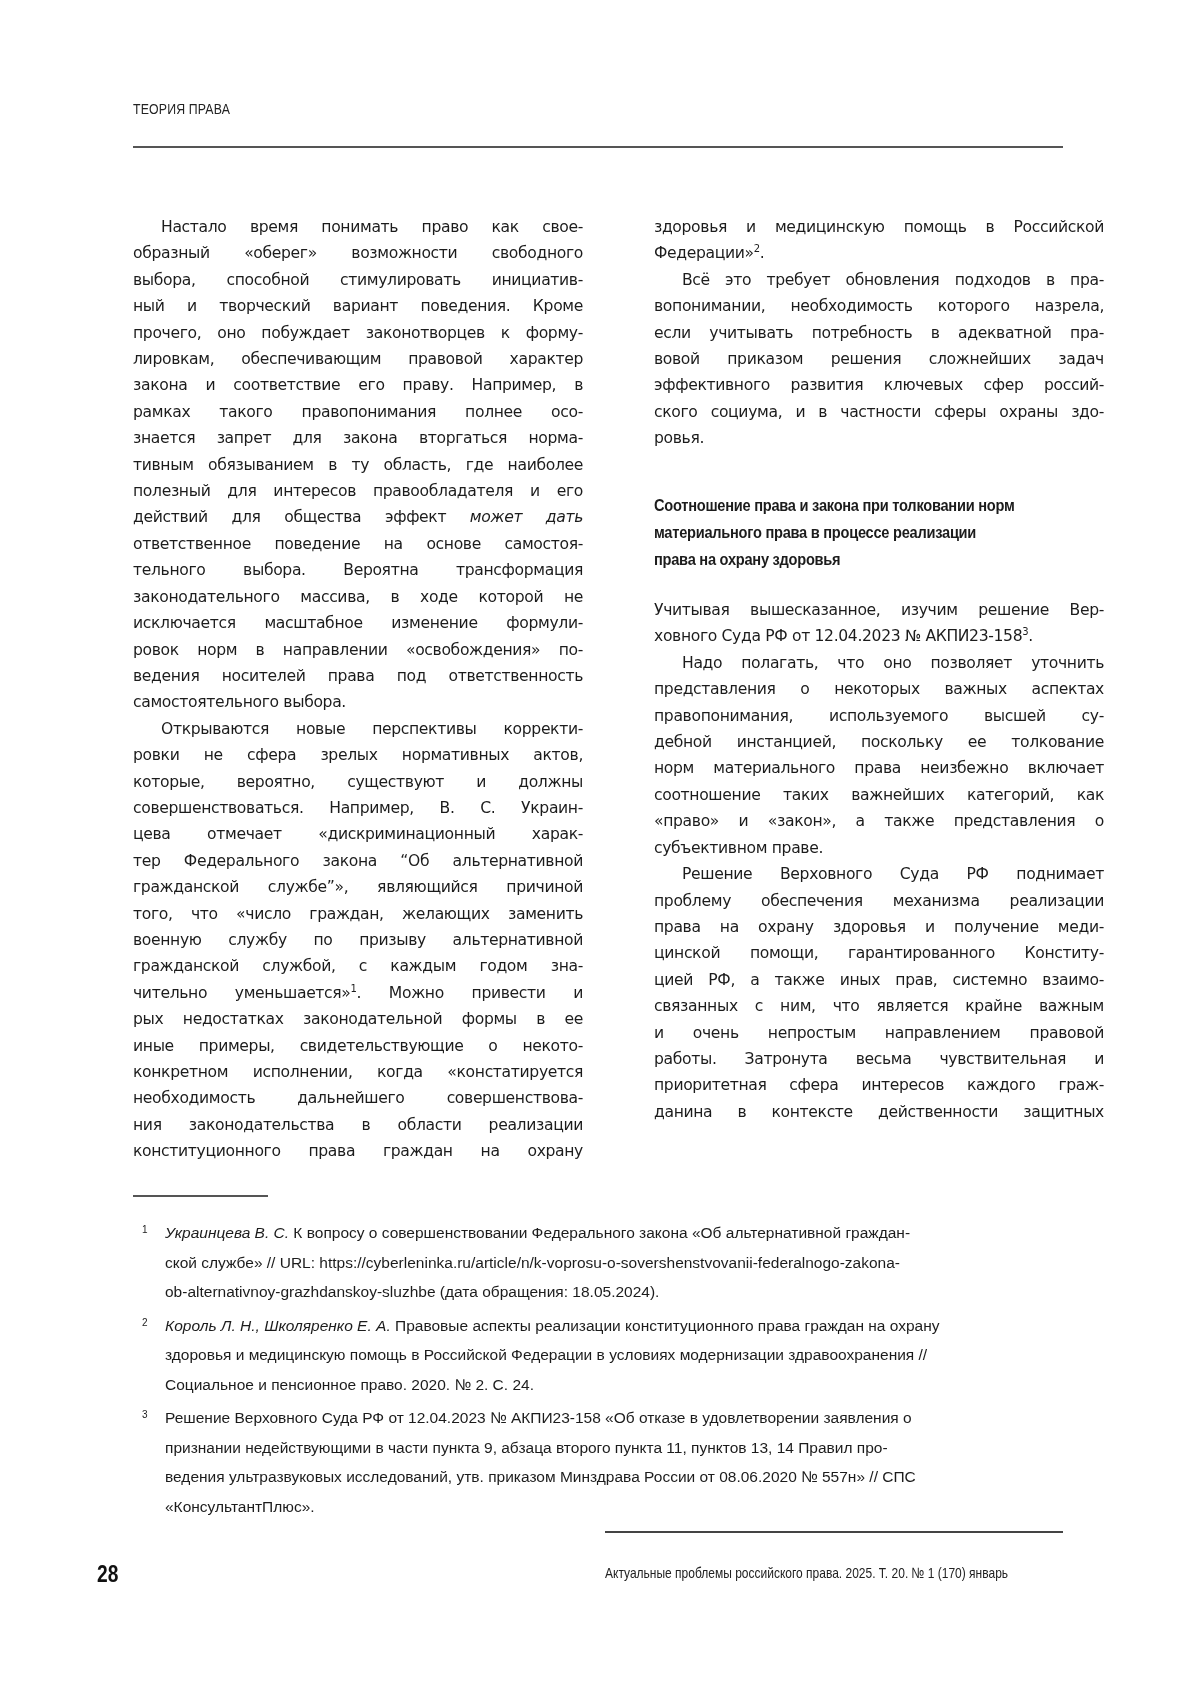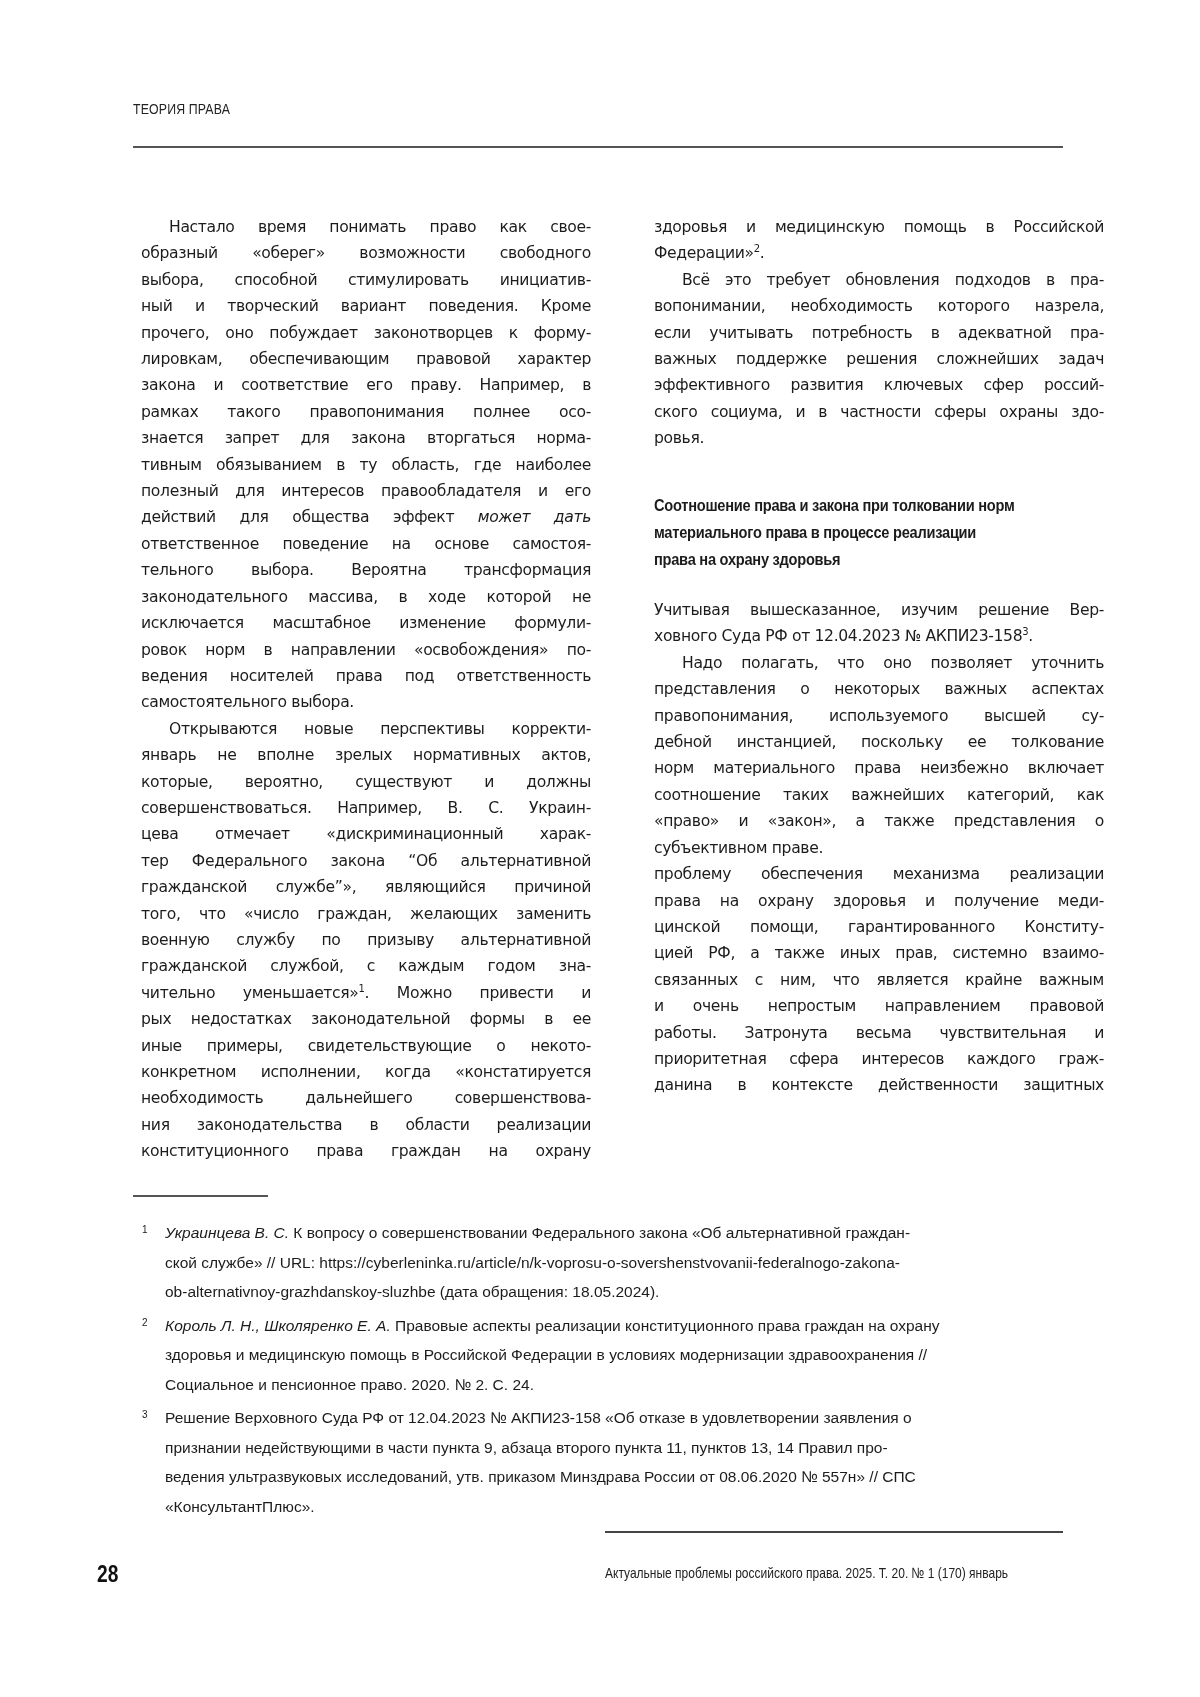--- a/index.html
+++ b/index.html
@@ -7,21 +7,21 @@
   .running-head {
     position: absolute; left: 133px; top: 100px;
     font-family: "Liberation Sans", sans-serif; font-size: 15px; letter-spacing: 0.2px;
     transform: scaleX(0.82); transform-origin: left top; color: #222;
   }
   .head-rule { position: absolute; left: 133px; top: 146px; width: 930px; height: 2px; background: #555; }
   .col {
     position: absolute; top: 214px; width: 450px;
     font-family: "DejaVu Sans", sans-serif; font-size: 15.6px; line-height: 26.4px; color: #1c1c1c;
   }
-  .col-left { left: 133px; margin-left: 8px; }
+  .col-left { left: 133px; }
   .col-right { left: 614px; margin-left: 40px; }
   .line { display: block; white-space: nowrap; text-align: justify; text-align-last: justify; letter-spacing: -0.35px; }
   .line.last { text-align-last: left; }
   .indent { padding-left: 28px; }
   .spacer { display: block; height: 26.4px; }
   .heading { font-family: "Liberation Sans", sans-serif; font-weight: bold; font-size: 17px; line-height: 27px; letter-spacing: -0.3px; transform: scaleX(0.86); transform-origin: left top; white-space: nowrap; display: block; }
   sup { font-size: 10px; line-height: 0; vertical-align: super; }
   em { font-style: italic; }
   .fn-rule { position: absolute; left: 133px; top: 1195px; width: 135px; height: 1.5px; background: #555; }
   .footnotes {
@@ -55,21 +55,21 @@
   <span class="line">полезный для интересов правообладателя и его</span>
   <span class="line"><span>действий для общества эффект </span><em>может дать</em></span>
   <span class="line">ответственное поведение на основе самостоя-</span>
   <span class="line">тельного выбора. Вероятна трансформация</span>
   <span class="line">законодательного массива, в ходе которой не</span>
   <span class="line">исключается масштабное изменение формули-</span>
   <span class="line">ровок норм в направлении «освобождения» по-</span>
   <span class="line">ведения носителей права под ответственность</span>
   <span class="line last">самостоятельного выбора.</span>
   <span class="line indent">Открываются новые перспективы корректи-</span>
-  <span class="line">январь не вполне зрелых нормативных актов,</span>
+  <span class="line">ровки не сфера зрелых нормативных актов,</span>
   <span class="line">которые, вероятно, существуют и должны</span>
   <span class="line">совершенствоваться. Например, В. С. Украин-</span>
   <span class="line">цева отмечает «дискриминационный харак-</span>
   <span class="line">тер Федерального закона “Об альтернативной</span>
   <span class="line">гражданской службе”», являющийся причиной</span>
   <span class="line">того, что «число граждан, желающих заменить</span>
   <span class="line">военную службу по призыву альтернативной</span>
   <span class="line">гражданской службой, с каждым годом зна-</span>
   <span class="line"><span>чительно уменьшается»</span><sup>1</sup><span>. Можно привести и</span></span>
   <span class="line">рых недостатках законодательной формы в ее</span>
@@ -79,21 +79,21 @@
   <span class="line">ния законодательства в области реализации</span>
   <span class="line">конституционного права граждан на охрану</span>
 </div>
 
 <div class="col col-right">
   <span class="line">здоровья и медицинскую помощь в Российской</span>
   <span class="line last"><span>Федерации»</span><sup>2</sup>.</span>
   <span class="line indent">Всё это требует обновления подходов в пра-</span>
   <span class="line">вопонимании, необходимость которого назрела,</span>
   <span class="line">если учитывать потребность в адекватной пра-</span>
-  <span class="line">важных поддержке решения сложнейших задач</span>
+  <span class="line">вовой приказом решения сложнейших задач</span>
   <span class="line">эффективного развития ключевых сфер россий-</span>
   <span class="line">ского социума, и в частности сферы охраны здо-</span>
   <span class="line last">ровья.</span>
   <span class="spacer"></span>
   <span class="spacer" style="height:14px"></span>
   <div style="height:81px;">
     <span class="heading">Соотношение права и закона при толковании норм</span>
     <span class="heading">материального права в процессе реализации</span>
     <span class="heading">права на охрану здоровья</span>
   </div>
@@ -101,20 +101,21 @@
   <span class="line">Учитывая вышесказанное, изучим решение Вер-</span>
   <span class="line last"><span>ховного Суда РФ от 12.04.2023 № АКПИ23-158</span><sup>3</sup>.</span>
   <span class="line indent">Надо полагать, что оно позволяет уточнить</span>
   <span class="line">представления о некоторых важных аспектах</span>
   <span class="line">правопонимания, используемого высшей су-</span>
   <span class="line">дебной инстанцией, поскольку ее толкование</span>
   <span class="line">норм материального права неизбежно включает</span>
   <span class="line">соотношение таких важнейших категорий, как</span>
   <span class="line">«право» и «закон», а также представления о</span>
   <span class="line last">субъективном праве.</span>
+  <span class="line indent">Решение Верховного Суда РФ поднимает</span>
   <span class="line">проблему обеспечения механизма реализации</span>
   <span class="line">права на охрану здоровья и получение меди-</span>
   <span class="line">цинской помощи, гарантированного Конститу-</span>
   <span class="line">цией РФ, а также иных прав, системно взаимо-</span>
   <span class="line">связанных с ним, что является крайне важным</span>
   <span class="line">и очень непростым направлением правовой</span>
   <span class="line">работы. Затронута весьма чувствительная и</span>
   <span class="line">приоритетная сфера интересов каждого граж-</span>
   <span class="line">данина в контексте действенности защитных</span>
 </div>

